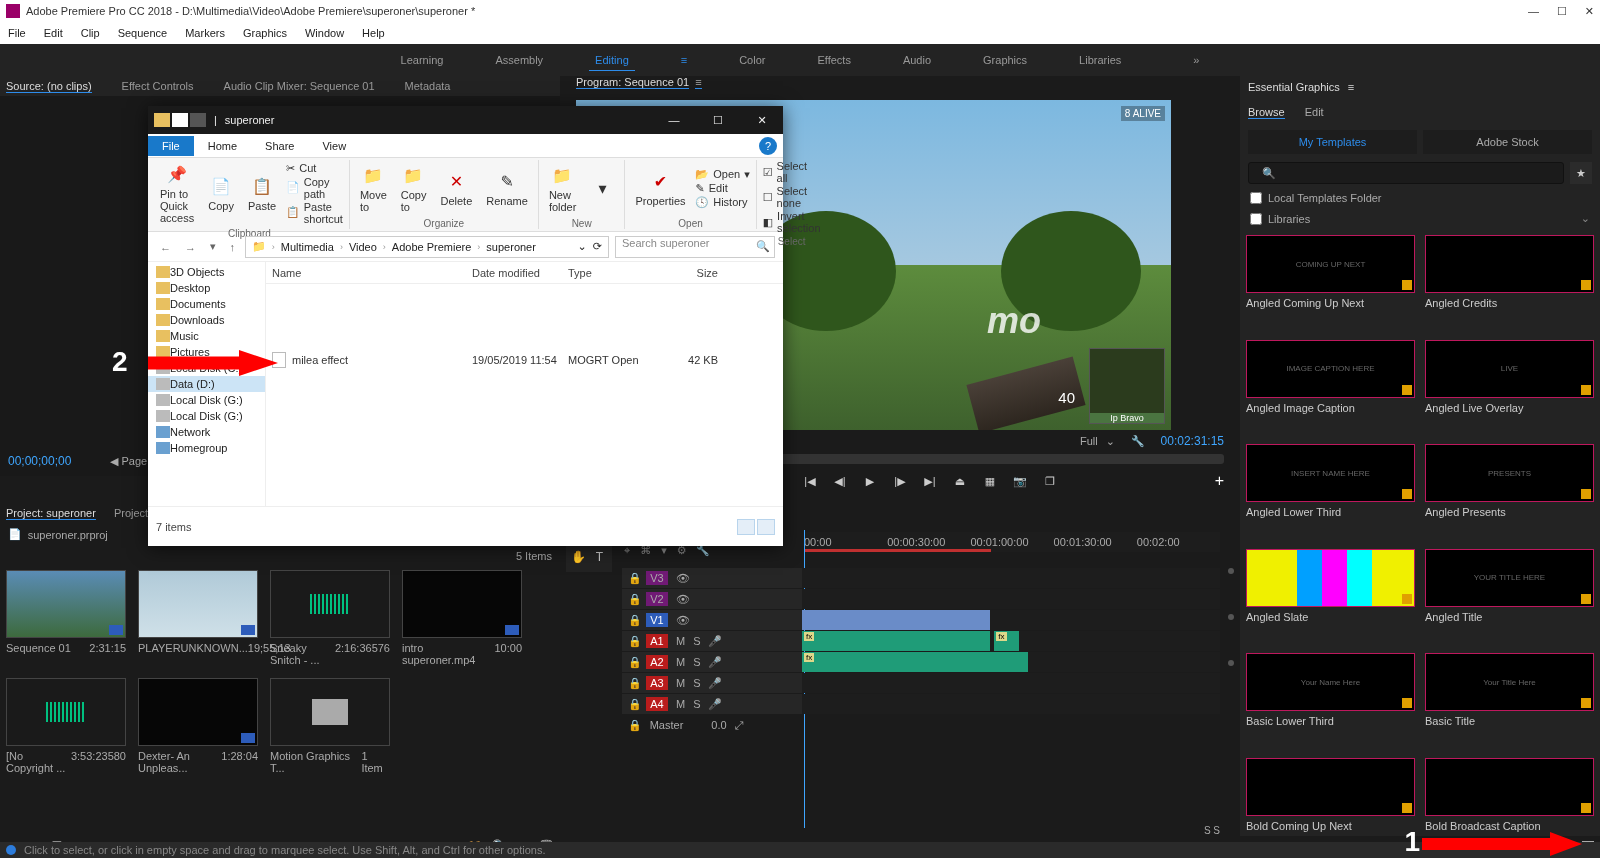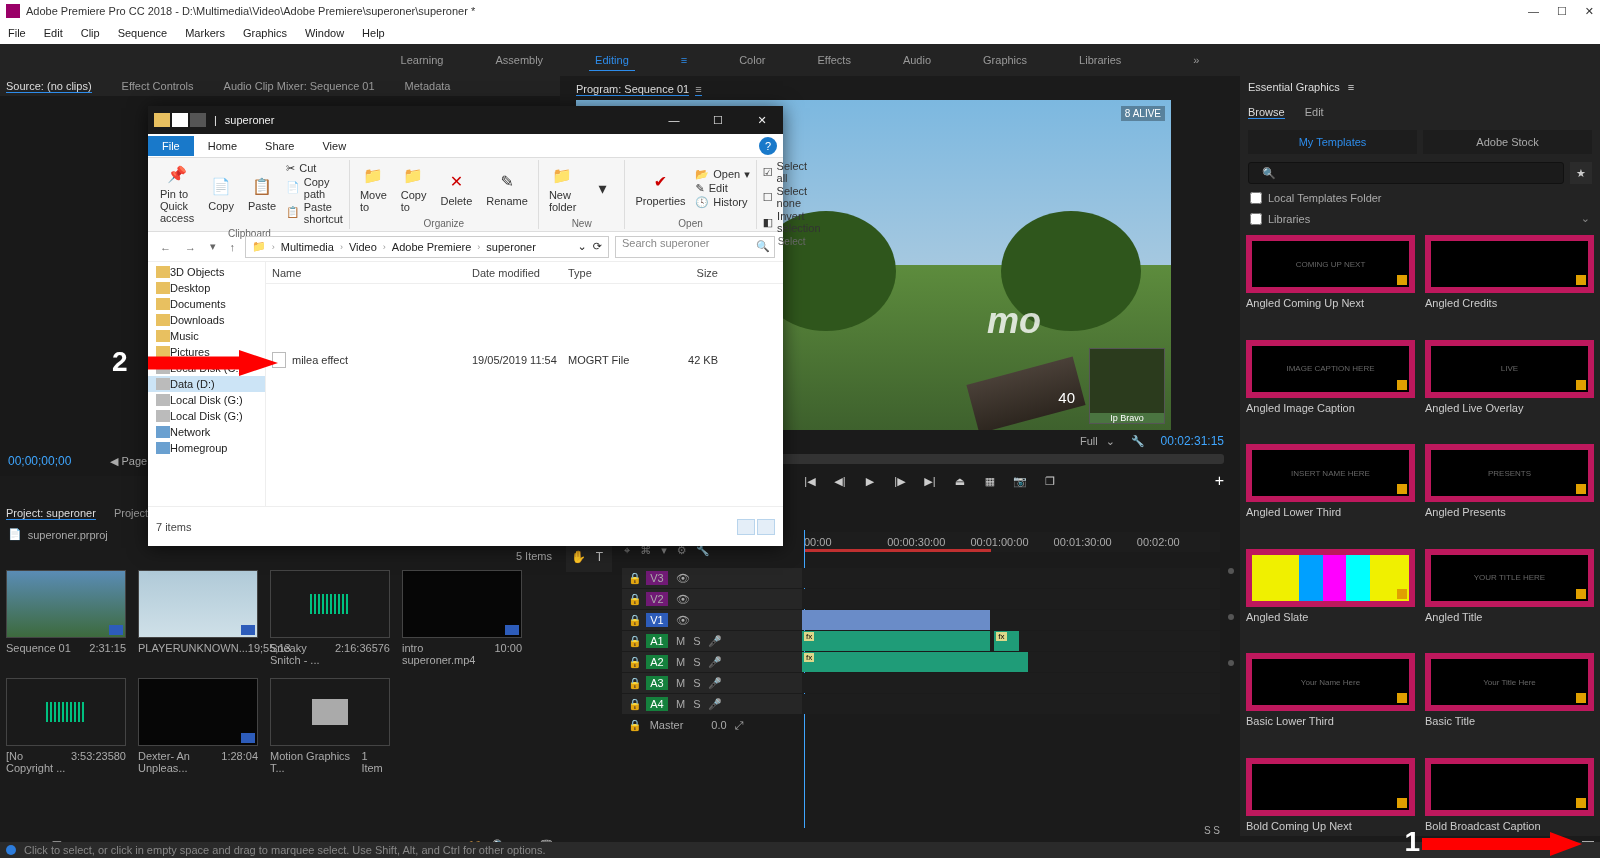--- a/index.html
+++ b/index.html
@@ -18,21 +18,21 @@
 
 .source-tabs{position:absolute;left:0;top:0;width:560px;height:20px;background:#232323;display:flex;align-items:center;gap:30px;padding:0 6px}
 .source-tabs span{color:#999;font-size:11px}
 .source-tabs .active{color:#ddd;border-bottom:1px solid #2d8ceb}
 .source-area{position:absolute;left:0;top:20px;width:560px;height:380px;background:#191919}
 .src-tc{position:absolute;left:8px;bottom:8px;color:#3fa6ff;font-size:12px}
 .src-page{position:absolute;left:110px;bottom:8px;color:#aaa}
 
 
 .program-panel{position:absolute;left:570px;top:0;width:660px;height:420px;background:#1b1b1b}
-.program-tab{height:20px;display:flex;align-items:flex-end;padding:0 6px;color:#ddd}
+.program-tab{height:20px;display:flex;align-items:flex-start;padding:0 6px;color:#ddd}
 .program-tab span{border-bottom:1px solid #2d8ceb}
 .program-tab .ham{margin-left:6px;color:#aaa}
 .program-monitor{position:absolute;left:6px;top:24px;width:595px;height:330px;background:linear-gradient(#6fa3d4 0%,#6fa3d4 35%,#4a7440 35%,#4a7440 100%);overflow:hidden}
 .pm-sky{position:absolute;top:0;left:0;right:0;height:50%;background:linear-gradient(#7cb8e0,#a5c8e0)}
 .pm-tree{position:absolute;bottom:30%;width:140px;height:120px;border-radius:50%;background:#2f561c}
 .pm-tree.t1{left:10px}.pm-tree.t2{left:180px}.pm-tree.t3{right:30px}
 .pm-ground{position:absolute;bottom:0;left:0;right:0;height:50%;background:linear-gradient(#5d8c3d,#3e612d)}
 .pm-hud{position:absolute;top:6px;right:6px;color:#fff;font-size:10px;background:rgba(0,0,0,.3);padding:2px 4px}
 .pm-radar{position:absolute;bottom:6px;right:6px;width:76px;height:76px;background:#2b3b1d;border:1px solid #555}
 .pm-radar-lbl{position:absolute;bottom:0;right:0;left:0;text-align:center;color:#fff;font-size:9px;background:#4a7440}
@@ -59,21 +59,21 @@
 .eg-sub .subtab.active{color:#2d8ceb}
 .eg-search{margin:4px 8px;display:flex;align-items:center;gap:6px}
 .eg-search input{flex:1;background:#1b1b1b;border:1px solid #111;color:#ccc;padding:4px 18px;border-radius:3px;font-size:11px}
 .eg-search .mag{position:absolute;left:14px;color:#aaa}
 .eg-search .star{width:22px;height:22px;background:#2b2b2b;display:flex;align-items:center;justify-content:center}
 .eg-chk{display:flex;align-items:center;gap:6px;padding:4px 10px;color:#aaa}
 .eg-chk input{width:12px;height:12px}
 .eg-arrow{margin-left:auto;color:#888}
 .eg-grid{flex:1;overflow:auto;padding:6px;display:grid;grid-template-columns:1fr 1fr;gap:10px}
 .eg-item{display:flex;flex-direction:column;gap:4px}
-.eg-thumb{height:58px;background:#000;border:6px solid #be185d;position:relative;display:flex;align-items:center;justify-content:center;color:#666;font-size:8px}
+.eg-thumb{height:58px;background:#000;border:1px solid #be185d;position:relative;display:flex;align-items:center;justify-content:center;color:#666;font-size:8px}
 .eg-thumb .tt{position:absolute;bottom:2px;right:2px;width:10px;height:10px;background:#e0a000}
 .eg-lbl{color:#ccc;font-size:11px}
 .eg-slate{background:linear-gradient(90deg,#f0f000 30%,#00a0ff 30% 45%,#ff00ff 45% 60%,#00ffff 60% 75%,#f0f000 75%)}
 .eg-bottom{position:absolute;left:0;right:0;bottom:0;height:22px;background:#1b1b1b;display:flex;align-items:center;padding:0 6px;gap:6px}
 .eg-bottom .circle{margin-left:auto;width:12px;height:12px;border:1px solid #aaa;border-radius:50%}
 .eg-bottom .plus{width:12px;height:12px;border:1px solid #aaa;font-size:10px;text-align:center;line-height:10px}
 
 
 .project-panel{position:absolute;left:0;top:426px;width:560px;bottom:0;background:#1b1b1b}
 .proj-tabs{height:22px;display:flex;align-items:center;gap:18px;padding:0 6px}
@@ -110,21 +110,21 @@
 .tl-ruler{position:absolute;left:188px;right:6px;top:30px;height:20px;background:#1d1d1d;display:flex;align-items:center;color:#aaa;font-size:10px}
 .tl-ruler span{flex:1;text-align:left}
 .tl-ruler .progress{position:absolute;left:0;width:45%;bottom:0;height:3px;background:#c03030}
 .tl-playhead{position:absolute;left:188px;top:28px;bottom:30px;width:1px;background:#3fa6ff}
 .tl-tracks{position:absolute;left:6px;right:6px;top:66px;bottom:30px}
 .trk{height:20px;display:flex;align-items:center;margin-bottom:1px}
 .trk-head{width:180px;display:flex;align-items:center;gap:8px;padding:0 6px;background:#262626;height:100%;color:#aaa}
 .trk-head .lock{width:10px}
 .trk-head .lbl{width:22px;text-align:center;background:#701a75;padding:1px}
 .trk-head.v1 .lbl{background:#2d5cba;color:#fff}
-.trk-head.a .lbl{background:#15803d;color:#fff}
+.trk-head.a .lbl{background:#b91c1c;color:#fff}
 .trk-body{flex:1;height:100%;background:#1d1d1d;position:relative}
 .clip-v{position:absolute;left:0;width:45%;height:100%;background:#6a8cc8}
 .clip-a{position:absolute;left:0;width:45%;height:100%;background:#1f9c78}
 .clip-a2{position:absolute;left:46%;width:6%;height:100%;background:#1f9c78}
 .clip-a3{position:absolute;left:0%;width:54%;height:100%;background:#1f9c78}
 .fx{position:absolute;left:2px;top:1px;font-size:8px;color:#000;background:#ddd88a;padding:0 2px}
 .tl-master{height:20px;display:flex;align-items:center;gap:8px;padding:0 6px;color:#aaa}
 .tl-scroll{position:absolute;left:188px;right:6px;bottom:6px;height:10px;background:#2a2a2a;border-radius:5px}
 .tl-zoom{position:absolute;right:6px;bottom:22px;color:#aaa;font-size:10px}
 .tl-vbar{position:absolute;right:-8px;top:66px;bottom:28px;width:6px}
@@ -765,21 +765,21 @@
         <div class="c3">Type</div>
         <div class="c4">Size</div>
       </div>
       <div style="height:64px"></div>
       <div class="ex-row">
         <div class="c1">
             <div class="fi"></div>
             <span>milea effect</span>
           </div>
         <div class="c2">19/05/2019 11:54</div>
-        <div class="c3">MOGRT File</div>
+        <div class="c3">MOGRT Open</div>
         <div class="c4">42 KB</div>
       </div>
     </div>
   </div>
   <div class="ex-status">
     <span>7 items</span>
     <div class="views">
         <span></span>
         <span></span>
       </div>

